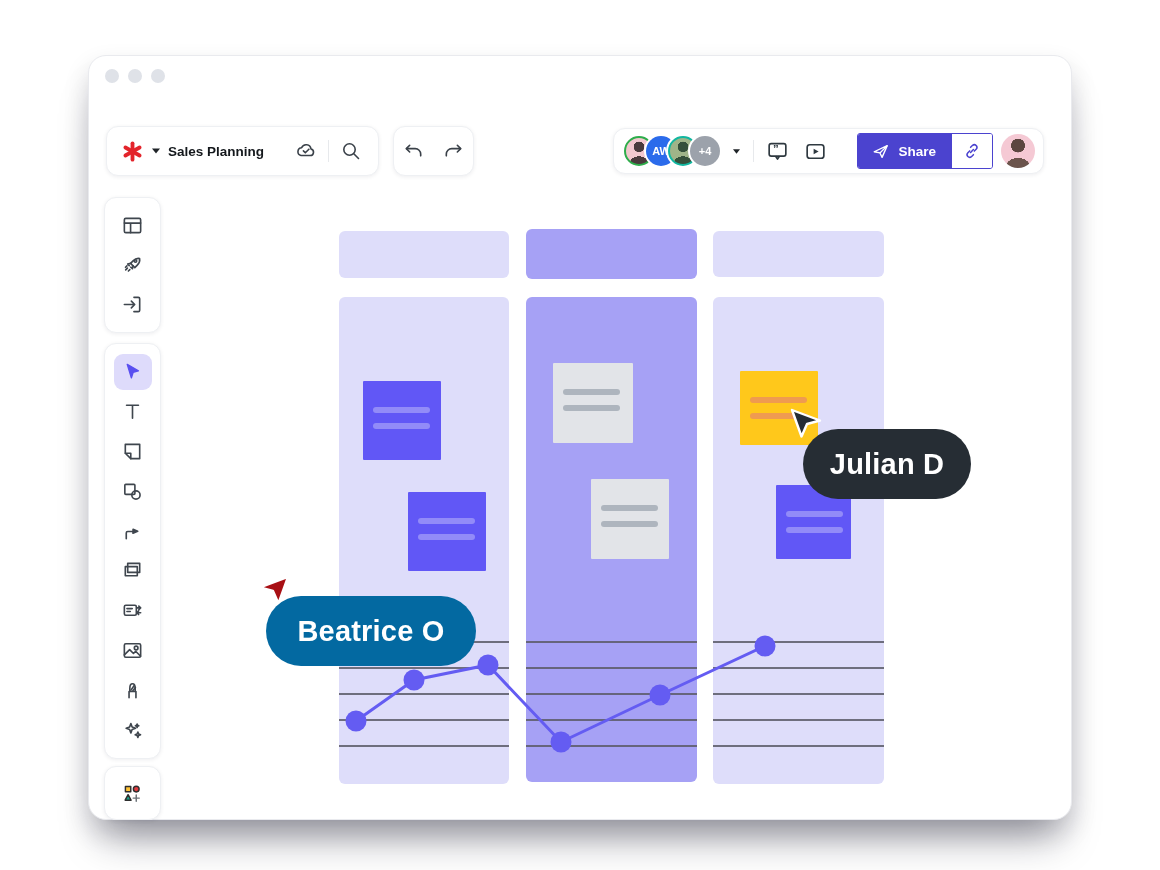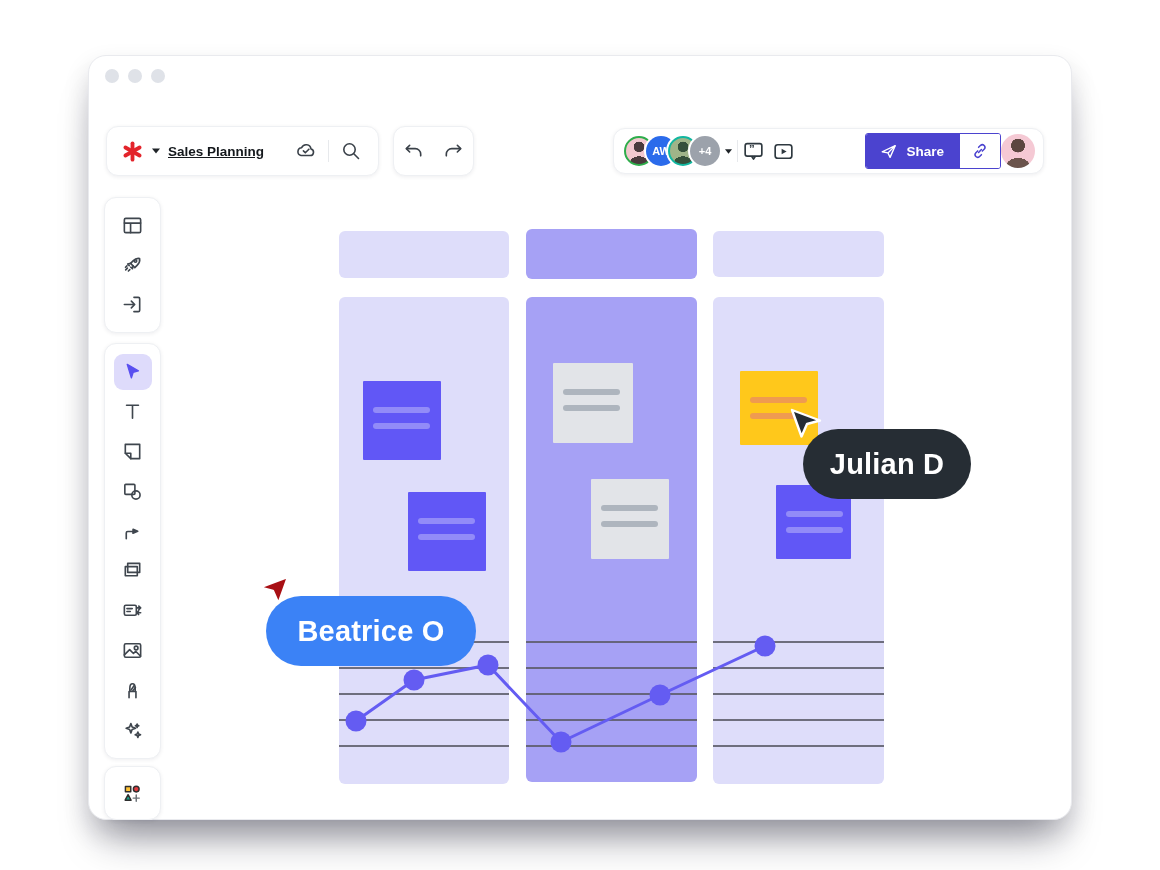--- a/index.html
+++ b/index.html
@@ -11,26 +11,26 @@
     border:1px solid #E9EAEE;border-radius:18px;
     box-shadow:0 30px 40px -14px rgba(12,12,32,.40),0 12px 26px rgba(12,12,32,.14);}
   .titlebar{position:absolute;left:0;top:0;width:100%;height:40px;display:flex;align-items:center;gap:9px;padding-left:16px;}
   .dot{width:14px;height:14px;border-radius:50%;background:#DFE2E8;}
 
   .card{position:absolute;background:#fff;border:1px solid #EEF0F3;border-radius:12px;
     box-shadow:0 1px 4px rgba(20,20,40,.07);display:flex;align-items:center;z-index:10;}
 
   
   .doc-card{left:17px;top:70px;width:273px;height:50px;padding:0 12px 0 14px;gap:7px;}
-  .doc-title{font-size:13.5px;font-weight:bold;color:#14181C;margin-right:auto;white-space:nowrap;text-decoration:underline;}
+  .doc-title{font-size:13.5px;font-weight:bold;color:#14181C;margin-right:auto;white-space:nowrap;}
   .icon-btn{display:flex;align-items:center;justify-content:center;width:30px;height:30px;border-radius:7px;cursor:pointer;flex:0 0 auto;}
   .icon-btn svg,.mini svg{display:block;}
   .vdiv{width:1px;height:22px;background:#E7E9EC;flex:0 0 auto;}
   .undo-card{left:304px;top:70px;width:81px;height:50px;justify-content:center;gap:10px;}
-  .right-card{left:524px;top:72px;width:431px;height:46px;padding:0 8px 0 10px;gap:0;}
+  .right-card{left:524px;top:72px;width:431px;height:46px;padding:0 8px 0 10px;gap:8px;}
 
   .avatars{display:flex;align-items:center;}
   .avatar{width:30px;height:30px;border-radius:50%;display:flex;align-items:center;justify-content:center;
     font-size:11px;font-weight:bold;color:#fff;box-shadow:0 0 0 2px #fff;flex:0 0 auto;}
   .avatar + .avatar{margin-left:-8px;}
   .avatar.photo{border:2px solid var(--ring,#2EAD4B);
     background:
       radial-gradient(circle at 50% 34%, var(--fg) 0 24%, transparent 25%),
       radial-gradient(ellipse 58% 42% at 50% 96%, var(--fg) 0 60%, transparent 61%),
       var(--bg);}
@@ -123,21 +123,21 @@
         <div class="cursor-wrap" style="left: 0px; top: 0px; z-index: 5;">
           <svg style="position:absolute;left:700px;top:351px;overflow:visible;" width="34" height="33" viewBox="0 0 34 33">
             <path d="M3 3 L31 13.5 L18 17 L12.5 29.5 Z" fill="#262D34" stroke="#fff" stroke-width="2.4" stroke-linejoin="round"></path>
           </svg>
           <div class="cursor-pill" style="left: 714px; top: 373px; width: 168px; height: 70px; background: rgb(38, 45, 52);">Julian D</div>
         </div>
         <div class="cursor-wrap" style="left: 0px; top: 0px; z-index: 5;">
           <svg style="position:absolute;left:168px;top:518px;overflow:visible;" width="34" height="33" viewBox="0 0 34 33">
             <path d="M31 3 L3 13.5 L16 17 L21.5 29.5 Z" fill="#A80F14" stroke="#fff" stroke-width="2.4" stroke-linejoin="round"></path>
           </svg>
-          <div class="cursor-pill" style="left: 177px; top: 540px; width: 210px; height: 70px; background: #3b82f6;">Beatrice O</div>
+          <div class="cursor-pill" style="left: 177px; top: 540px; width: 210px; height: 70px; background: #0369a1;">Beatrice O</div>
         </div>
       </div>
 
     <div class="titlebar">
       <div class="dot"></div>
       <div class="dot"></div>
       <div class="dot"></div>
     </div>
 
     <div class="card doc-card">

